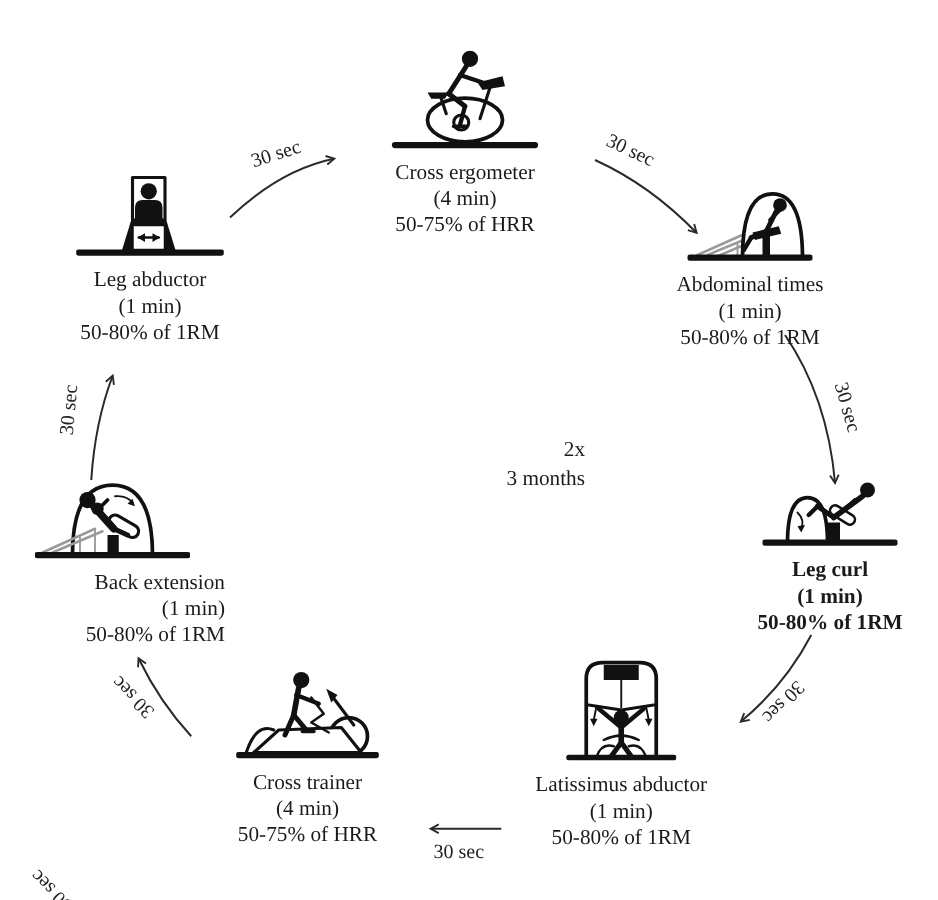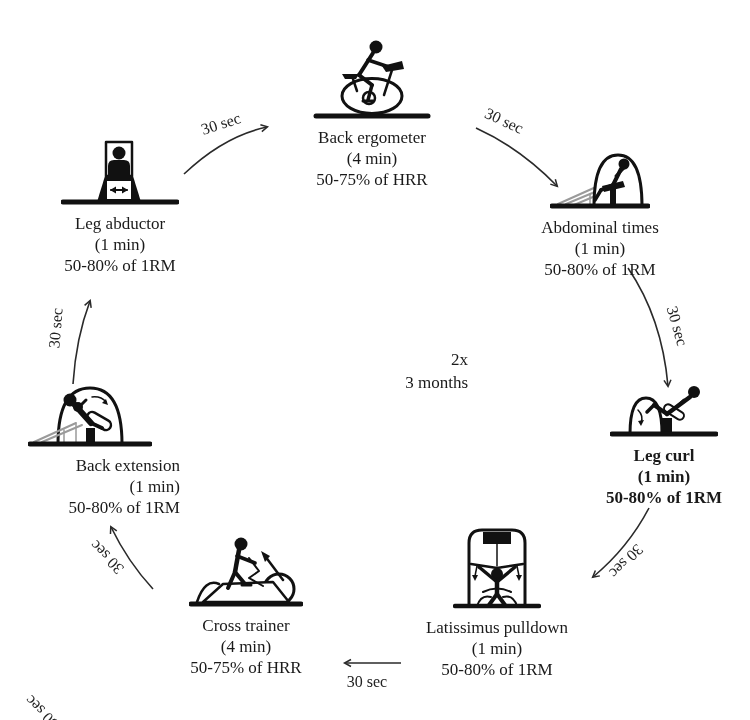--- a/index.html
+++ b/index.html
@@ -53,21 +53,21 @@
       <path d="M30 36 L47 36 L44 41 L33 41 Z" fill="#111"></path>
       <line x1="80" y1="32" x2="72" y2="57" stroke="#111" stroke-width="2.5"></line>
       <path d="M70 28 L90 23 L92 31 L74 34 Z" fill="#111"></path>
       <circle cx="64" cy="9" r="6.5" fill="#111"></circle>
       <line x1="61" y1="15" x2="47" y2="37" stroke="#111" stroke-width="4"></line>
       <line x1="56" y1="22" x2="77" y2="29" stroke="#111" stroke-width="3.5"></line>
       <line x1="47" y1="37" x2="60" y2="47" stroke="#111" stroke-width="4"></line>
       <line x1="60" y1="47" x2="56" y2="62" stroke="#111" stroke-width="3.5"></line>
       <line x1="51" y1="63" x2="61" y2="63" stroke="#111" stroke-width="3"></line>
     </svg>
-    <div class="st-name">Back ergometer</div>
+    <div class="st-name">Cross ergometer</div>
     <div class="st-dur">(4 min)</div>
     <div class="st-int">50-75% of HRR</div>
   </div>
 
   <div class="station" style="left:500px; top:142px; width:200px;">
     <svg class="icon ic" width="100" height="68" viewBox="0 0 100 68">
       <line x1="8" y1="62" x2="46" y2="45" stroke="#9a9a9a" stroke-width="2"></line>
       <line x1="16" y1="62" x2="52" y2="47" stroke="#9a9a9a" stroke-width="2"></line>
       <line x1="24" y1="63" x2="57" y2="49" stroke="#9a9a9a" stroke-width="2"></line>
       <line x1="40" y1="63" x2="40" y2="52" stroke="#9a9a9a" stroke-width="1.5"></line>
@@ -119,21 +119,21 @@
       <line x1="44" y1="56" x2="44" y2="70" stroke="#111" stroke-width="4.5"></line>
       <line x1="44" y1="58" x2="26" y2="43" stroke="#111" stroke-width="3.5"></line>
       <line x1="44" y1="58" x2="62" y2="43" stroke="#111" stroke-width="3.5"></line>
       <line x1="44" y1="70" x2="36" y2="81" stroke="#111" stroke-width="4"></line>
       <line x1="44" y1="70" x2="52" y2="81" stroke="#111" stroke-width="4"></line>
       <path d="M30 68 Q44 61 58 68" fill="none" stroke="#111" stroke-width="2"></path>
       <path d="M24 82 Q28 70 38 73" fill="none" stroke="#111" stroke-width="2"></path>
       <path d="M64 82 Q60 70 50 73" fill="none" stroke="#111" stroke-width="2"></path>
       <line x1="2" y1="82" x2="86" y2="82" stroke="#111" stroke-width="4.5"></line>
     </svg>
-    <div class="st-name">Latissimus pulldown</div>
+    <div class="st-name">Latissimus abductor</div>
     <div class="st-dur">(1 min)</div>
     <div class="st-int">50-80% of 1RM</div>
   </div>
 
   <div class="station" style="left:151px; top:534px; width:190px;">
     <svg class="icon ic" width="114" height="74" viewBox="0 0 114 74">
       <circle cx="90" cy="55" r="15" fill="#fff" stroke="#111" stroke-width="3"></circle>
       <path d="M14 68 L100 68 L84 48 L34 50 Z" fill="#fff" stroke="#111" stroke-width="2.5"></path>
       <path d="M8 68 Q16 44 30 50" fill="none" stroke="#111" stroke-width="2.5"></path>
       <path d="M60 24 L70 37 L60 44 L74 52" fill="none" stroke="#111" stroke-width="2"></path>

